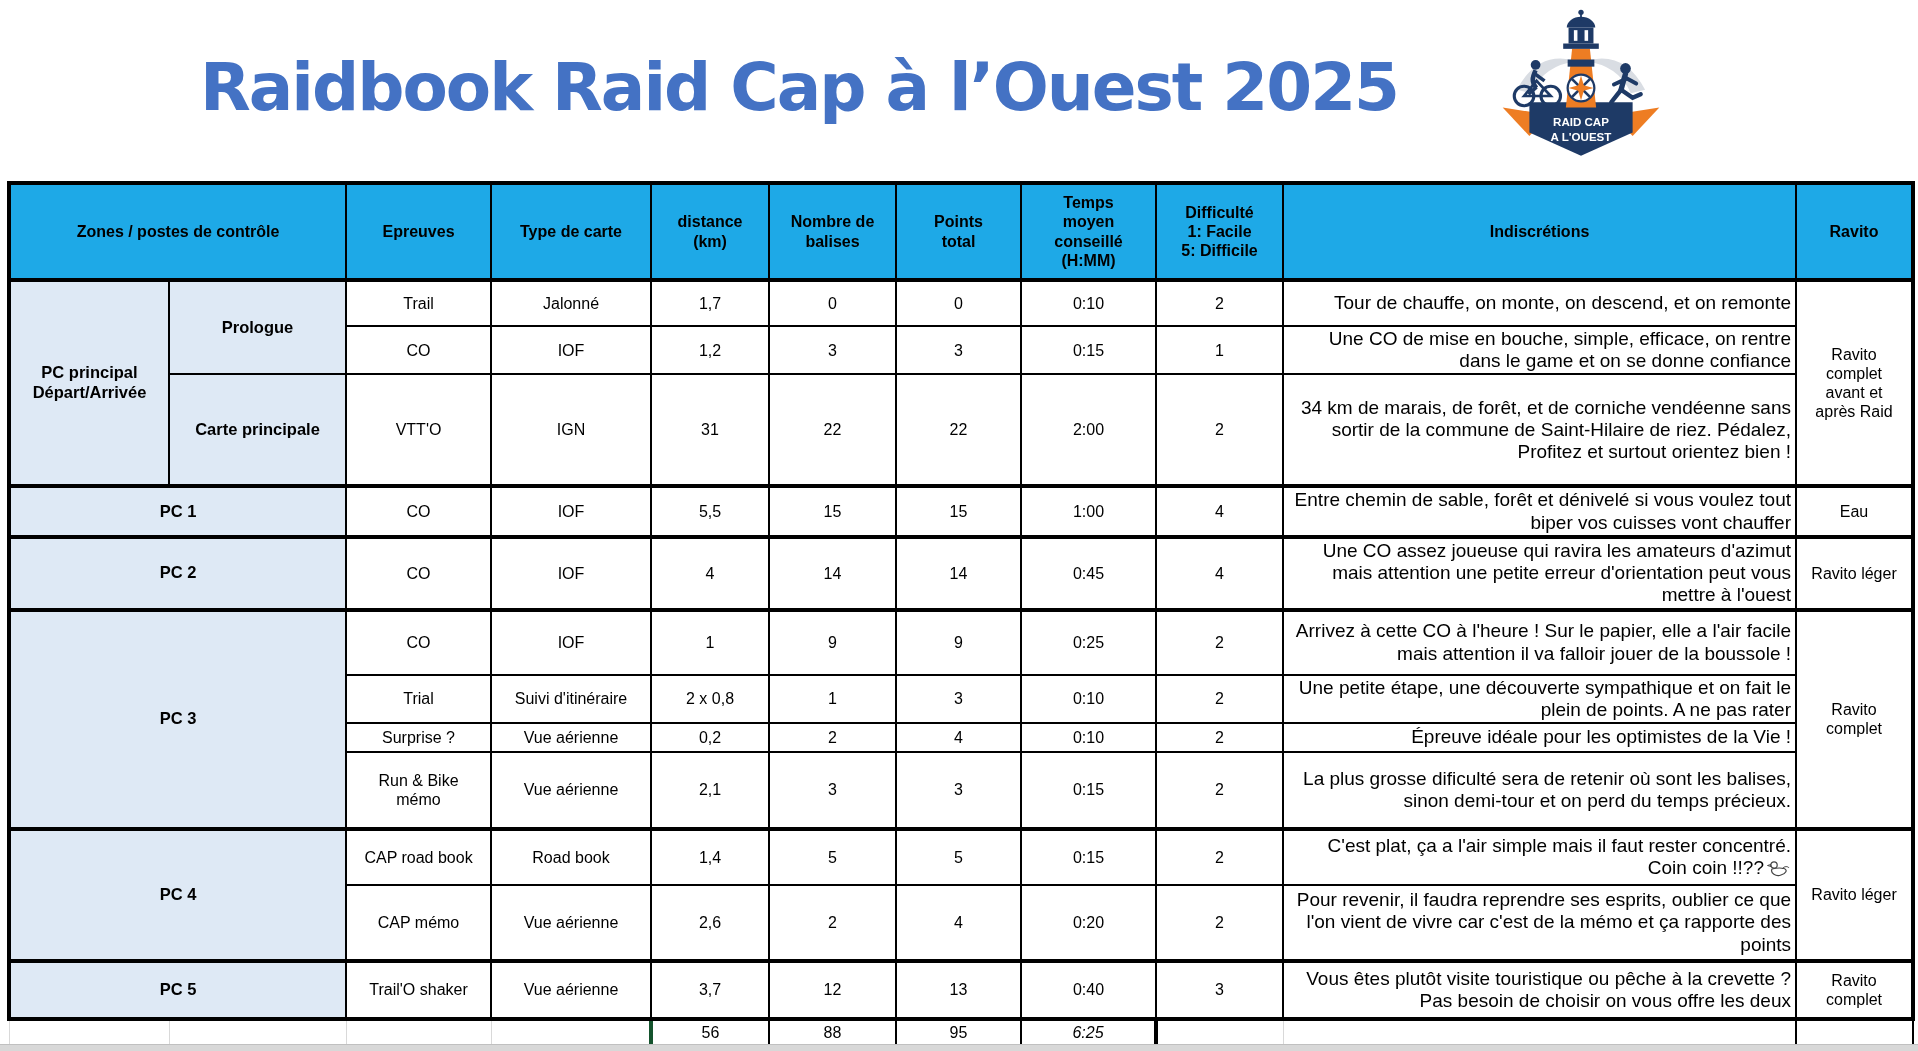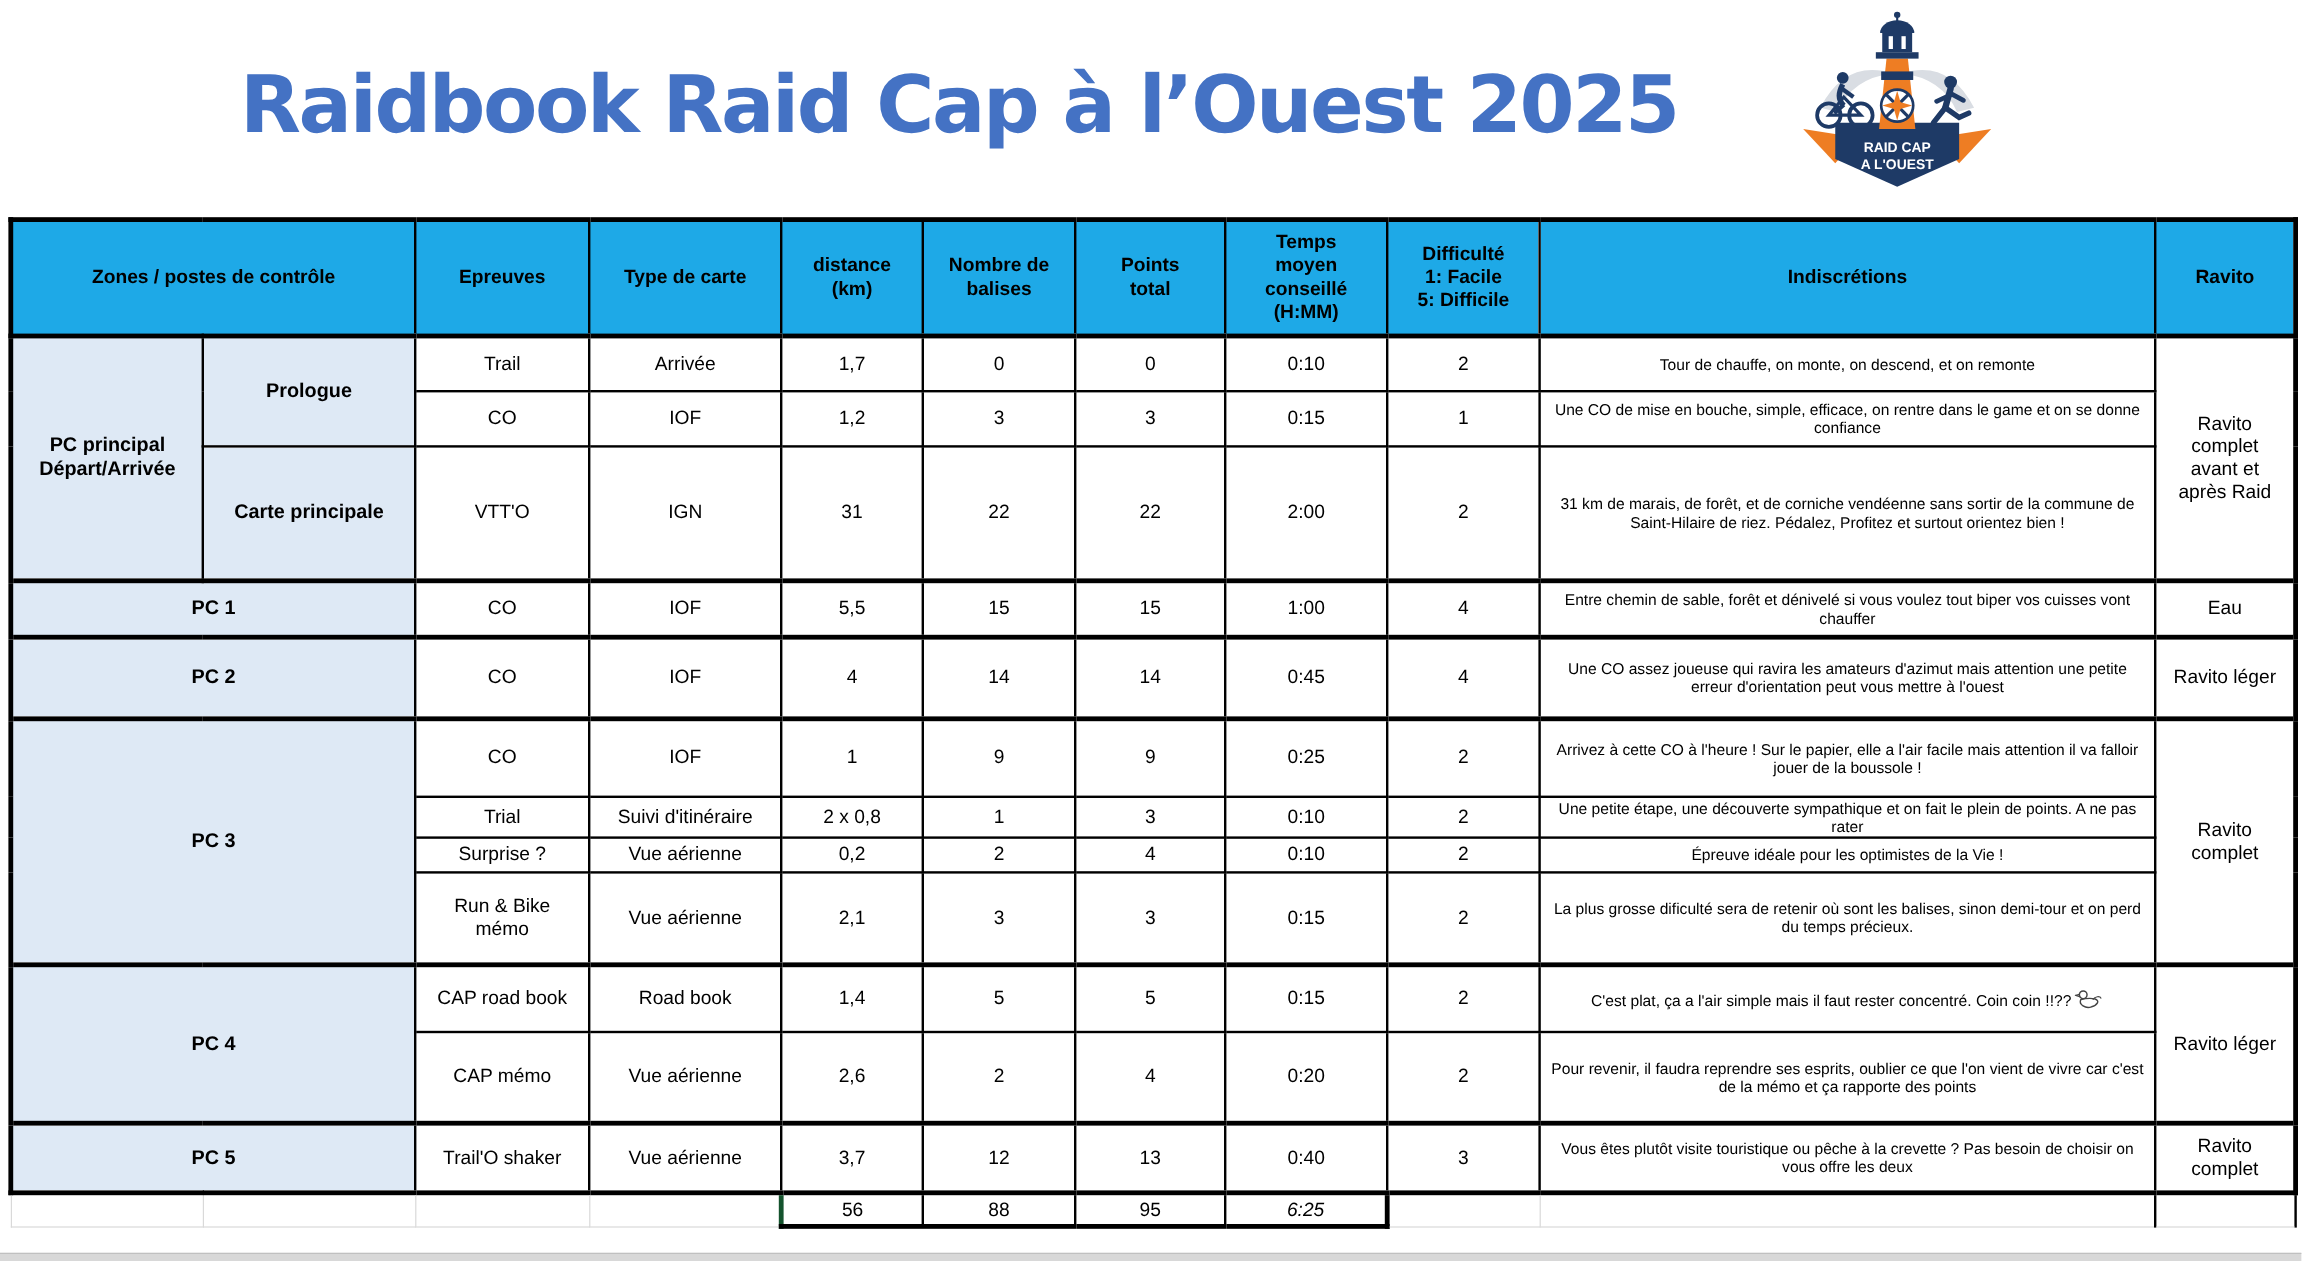--- a/index.html
+++ b/index.html
@@ -13,21 +13,21 @@
   .logo{position:absolute;left:1492px;top:2px;width:178px;height:156px;}
 
   .tablewrap{position:absolute;left:7px;top:181px;}
   table{border-collapse:collapse;table-layout:fixed;width:1904px;}
   th,td{border:2px solid #000;padding:1px 5px;text-align:center;
         vertical-align:middle;overflow:hidden;font-size:16px;line-height:1.2;}
   th{background:#1EA9E7;font-weight:700;white-space:pre-line;
      border-top:4px solid #000;border-bottom:4px solid #000;}
   .zone{background:#DEE9F5;font-weight:700;font-size:16.5px;}
   .pre{white-space:pre-line;}
-  .indis{font-size:13px;line-height:1.17;padding:1px 4px;}
+  .indis{font-size:19px;line-height:1.17;padding:1px 4px;text-align:right;}
   .rav{font-size:16px;}
   tr.group td{border-top:4px solid #000;margin-top:40px;}
   tr.last td{border-bottom:4px solid #000;}
   .frame-left{border-left:4px solid #000;}
   .frame-right{border-right:4px solid #000;}
   .ghost{border:1px solid #d9d9d9;background:#fff;}
   .t-box{border-top:4px solid #000;border-bottom:4px solid #000;
          border-left:2px solid #000;border-right:2px solid #000;}
   .t-box.first{border-left:4px solid #14532d;}
   .t-box.last{border-right:4px solid #000;font-style:italic;}
@@ -127,21 +127,21 @@
 5: Difficile</th>
     <th>Indiscrétions</th>
     <th class="frame-right">Ravito</th>
   </tr>
 
   <tr style="height:46px">
     <td rowspan="3" class="zone frame-left pre">PC principal
 Départ/Arrivée</td>
     <td rowspan="2" class="zone">Prologue</td>
     <td>Trail</td>
-    <td>Arrivée</td>
+    <td>Jalonné</td>
     <td>1,7</td>
     <td>0</td>
     <td>0</td>
     <td>0:10</td>
     <td>2</td>
     <td class="indis">Tour de chauffe, on monte, on descend, et on remonte</td>
     <td rowspan="3" class="frame-right pre rav">Ravito
 complet
 avant et
 après Raid</td>
@@ -160,21 +160,21 @@
 
   <tr style="height:112px">
     <td class="zone">Carte principale</td>
     <td>VTT'O</td>
     <td>IGN</td>
     <td>31</td>
     <td>22</td>
     <td>22</td>
     <td>2:00</td>
     <td>2</td>
-    <td class="indis">31 km de marais, de forêt, et de corniche vendéenne sans sortir de la commune de Saint-Hilaire de riez. Pédalez, Profitez et surtout orientez bien !</td>
+    <td class="indis">34 km de marais, de forêt, et de corniche vendéenne sans sortir de la commune de Saint-Hilaire de riez. Pédalez, Profitez et surtout orientez bien !</td>
   </tr>
 
   <tr class="group" style="height:47px">
     <td colspan="2" class="zone frame-left">PC 1</td>
     <td>CO</td>
     <td>IOF</td>
     <td>5,5</td>
     <td>15</td>
     <td>15</td>
     <td>1:00</td>

